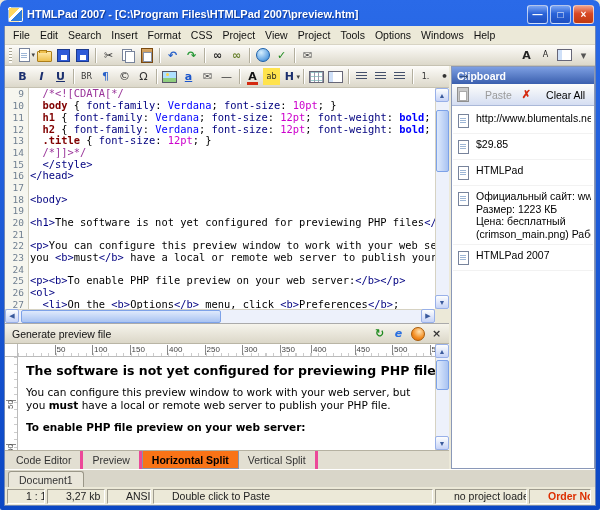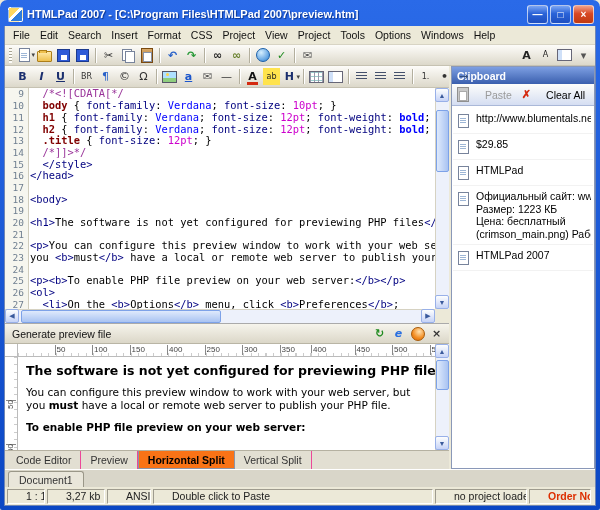--- a/index.html
+++ b/index.html
@@ -126,21 +126,21 @@
   .vtick span{writing-mode:vertical-rl;transform:rotate(180deg);font-size:8px;color:#444;margin-left:1px;}
   .pcontent{position:absolute;left:13px;top:13px;right:14px;bottom:0;background:#fff;
     font-family:"DejaVu Sans",sans-serif;overflow:hidden;padding:4px 8px;}
   .ph1{font-size:12.5px;font-weight:bold;margin:2px 0 8px;white-space:nowrap;}
   .pp{font-size:10.5px;line-height:13px;margin:0 0 9px;}
   .pb{font-size:10.5px;font-weight:bold;margin:0;}
   .psbv{position:absolute;right:0;top:0;bottom:0;width:14px;background:#edf1fb;border-left:1px solid #d6d2c2;}
 
   
   .viewtabs{height:19px;background:#e2dfd2;border-top:1px solid #b5b1a1;display:flex;align-items:stretch;padding-left:2px;}
-  .vtab{font-size:10.5px;padding:3px 9px;border-right:1px solid #ec4899;color:#333;}
+  .vtab{font-size:10.5px;padding:3px 9px;border-right:3px solid #ec4899;color:#333;}
   .vtab.active{background:#f97316;font-weight:bold;border:1px solid #8a94a8;border-top:0;color:#000;text-align:right;}
   .doctabs{height:18px;background:#d9d6c9;display:flex;align-items:flex-end;padding-left:3px;border-top:1px solid #fff;}
   .dtab{font-size:10.5px;height:16px;padding:2px 10px 0;background:#e9e6da;border:1px solid #9a9788;
     border-bottom:0;border-radius:3px 3px 0 0;margin-right:1px;color:#333;}
   .dtab.active{background:#fff;font-weight:bold;height:17px;color:#000;}
 
   
   .statusbar{height:18px;display:flex;align-items:center;padding:1px 2px;background:#ece9d8;}
   .scell{height:15px;border:1px solid;border-color:#9e9b8e #fff #fff #9e9b8e;font-size:10.5px;
     color:#222;display:flex;align-items:center;padding:0 18px;margin-right:2px;white-space:nowrap;overflow:hidden;}

